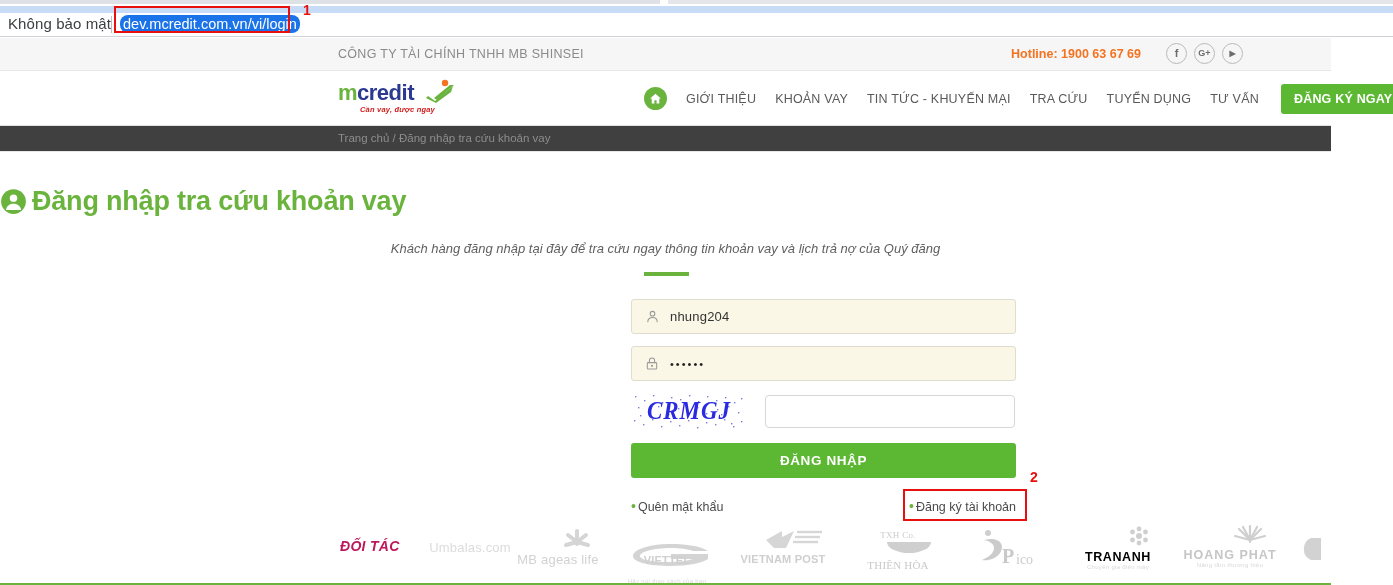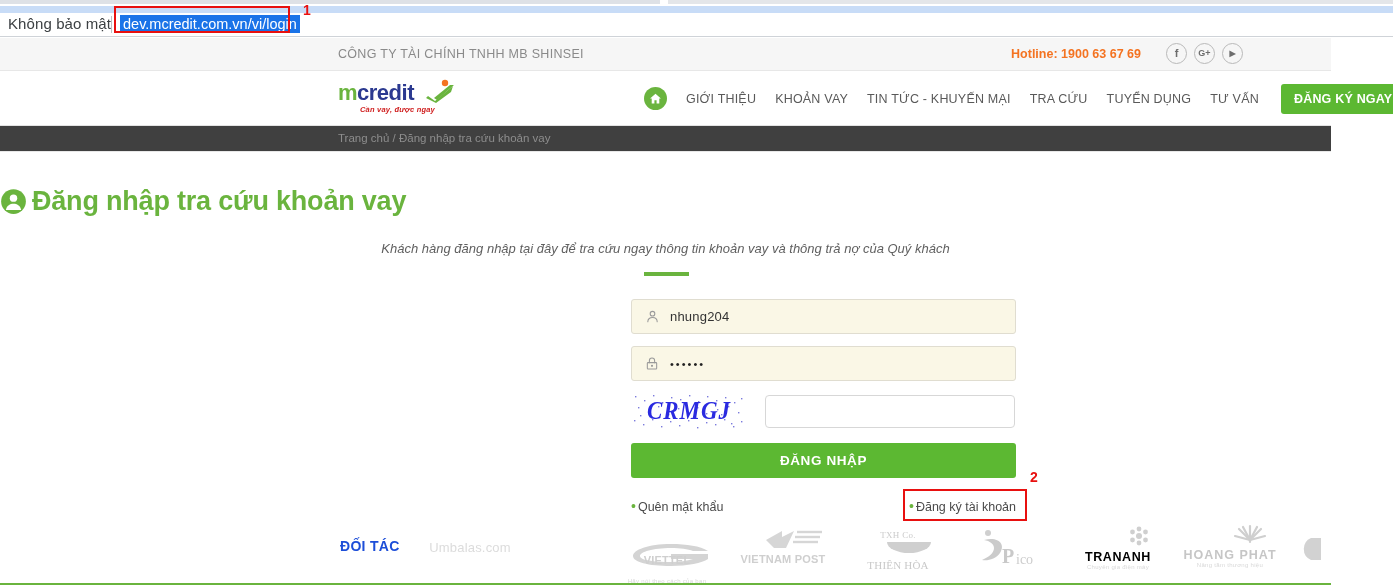--- a/index.html
+++ b/index.html
@@ -40,21 +40,21 @@
     position: absolute; left: 8px; top: 2px;
     font-size: 15px; color: #3c4043; letter-spacing: .1px;
   }
   .omni-sep {
     position: absolute; left: 111px; top: 3px;
     width: 1px; height: 17px; background: #bdc1c6;
   }
   #url-text {
     position: absolute; left: 120px; top: 2px;
     font-size: 14.5px; color: #ffffff; background: #1a73e8;
-    padding: 1px 3px; white-space: nowrap;
+    padding: 1px 3px; white-space: nowrap; border-radius: 8px;
   }
   #annot-box-1 {
     position: absolute; left: 114px; top: 6px;
     width: 176px; height: 27px;
     border: 2px solid #e8100f;
   }
   #annot-num-1 {
     position: absolute; left: 303px; top: 2px;
     font-size: 14px; font-weight: bold; color: #e8100f;
   }
@@ -200,21 +200,21 @@
     font-size: 14px; font-weight: bold; color: #e8100f;
   }
 
   
   .partners {
     position: absolute; left: 0; bottom: 3px; width: 100%; height: 70px;
     display: flex; align-items: center;
   }
   #partners-label {
     position: absolute; left: 340px; top: 26px;
-    font-size: 14px; font-weight: bold; color: #1d4ed8; letter-spacing: .3px;
+    font-size: 14px; font-weight: bold; color: #be185d; letter-spacing: .3px; font-style: italic;
   }
   .partner {
     position: absolute; color: #cfcfcf; text-align: center;
   }
   .p-name { font-size: 13px; letter-spacing: .2px; }
   .p-sub { font-size: 6px; letter-spacing: .3px; color: #d8d8d8; }
 
   .bottom-rule {
     position: absolute; left: 0; bottom: 0; width: 100%; height: 2px; background: #6ab43e;
   }
@@ -287,21 +287,21 @@
     <div id="page-title">
       <span class="title-icon">
         <svg width="27" height="27" viewBox="0 0 24 24">
           <circle cx="12" cy="12" r="11" fill="#6ab43e"></circle>
           <circle cx="12" cy="9" r="3.3" fill="#ffffff"></circle>
           <path d="M5.2 19.5 C6 15.6 9 14 12 14 C15 14 18 15.6 18.8 19.5 Z" fill="#ffffff"></path>
         </svg>
       </span><span>Đăng nhập tra cứu khoản vay</span>
     </div>
 
-    <div id="page-subtitle">Khách hàng đăng nhập tại đây để tra cứu ngay thông tin khoản vay và thông trả nợ của Quý khách</div>
+    <div id="page-subtitle">Khách hàng đăng nhập tại đây để tra cứu ngay thông tin khoản vay và lịch trả nợ của Quý đăng</div>
     <div id="title-divider"></div>
 
     <div id="login-form">
 
       <div class="field">
         <span class="field-icon">
           <svg width="15" height="15" viewBox="0 0 24 24" fill="none" stroke="#9a9a9a" stroke-width="1.7">
             <circle cx="12" cy="7.5" r="3.7"></circle>
             <path d="M4.5 20.5 C4.5 15.8 8 13.5 12 13.5 C16 13.5 19.5 15.8 19.5 20.5" stroke-linecap="round"></path>
           </svg>
@@ -387,20 +387,32 @@
       </div>
     </div>
 
     <div class="partners">
       <span id="partners-label">ĐỐI TÁC</span>
 
       <div class="partner" style="left:420px; top:28px; width:100px;">
         <div class="p-name" style="color:#dcdcdc;">Umbalas.com</div>
       </div>
 
+      <div class="partner" style="left:512px; top:16px; width:92px;">
+        <svg width="46" height="24" viewBox="0 0 46 24" style="margin-left:38px;">
+          <g stroke="#d5d5d5" stroke-width="4" stroke-linecap="round">
+            <line x1="23" y1="3" x2="23" y2="16"></line>
+            <line x1="14" y1="7" x2="23" y2="14"></line>
+            <line x1="32" y1="7" x2="23" y2="14"></line>
+            <line x1="12" y1="17" x2="23" y2="14"></line>
+            <line x1="34" y1="17" x2="23" y2="14"></line>
+          </g>
+        </svg>
+        <div class="p-name" style="color:#d2d2d2; margin-top:-4px;">MB ageas life</div>
+      </div>
 
       <div class="partner" style="left:618px; top:30px; width:98px;">
         <svg width="82" height="26" viewBox="0 0 82 26" style="margin-left:8px;">
           <path d="M41 2 C18 2 3 8 3 14 C3 20 18 24 41 24 C58 24 72 21 78 17 L78 12 L41 12 L41 17 L63 17 C57 19 49 20 41 20 C23 20 10 18 10 14 C10 10 23 6 41 6 C50 6 58 7 63 9 L78 9 C70 4 57 2 41 2 Z" fill="#d4d4d4"></path>
         </svg>
         <div class="p-name" style="color:#cfcfcf; margin-top:-18px; font-weight:bold; font-size:11px;">VIETTEL</div>
         <div class="p-sub" style="margin-top:12px;">Hãy nói theo cách của bạn</div>
       </div>
 
       <div class="partner" style="left:728px; top:16px; width:110px;">

